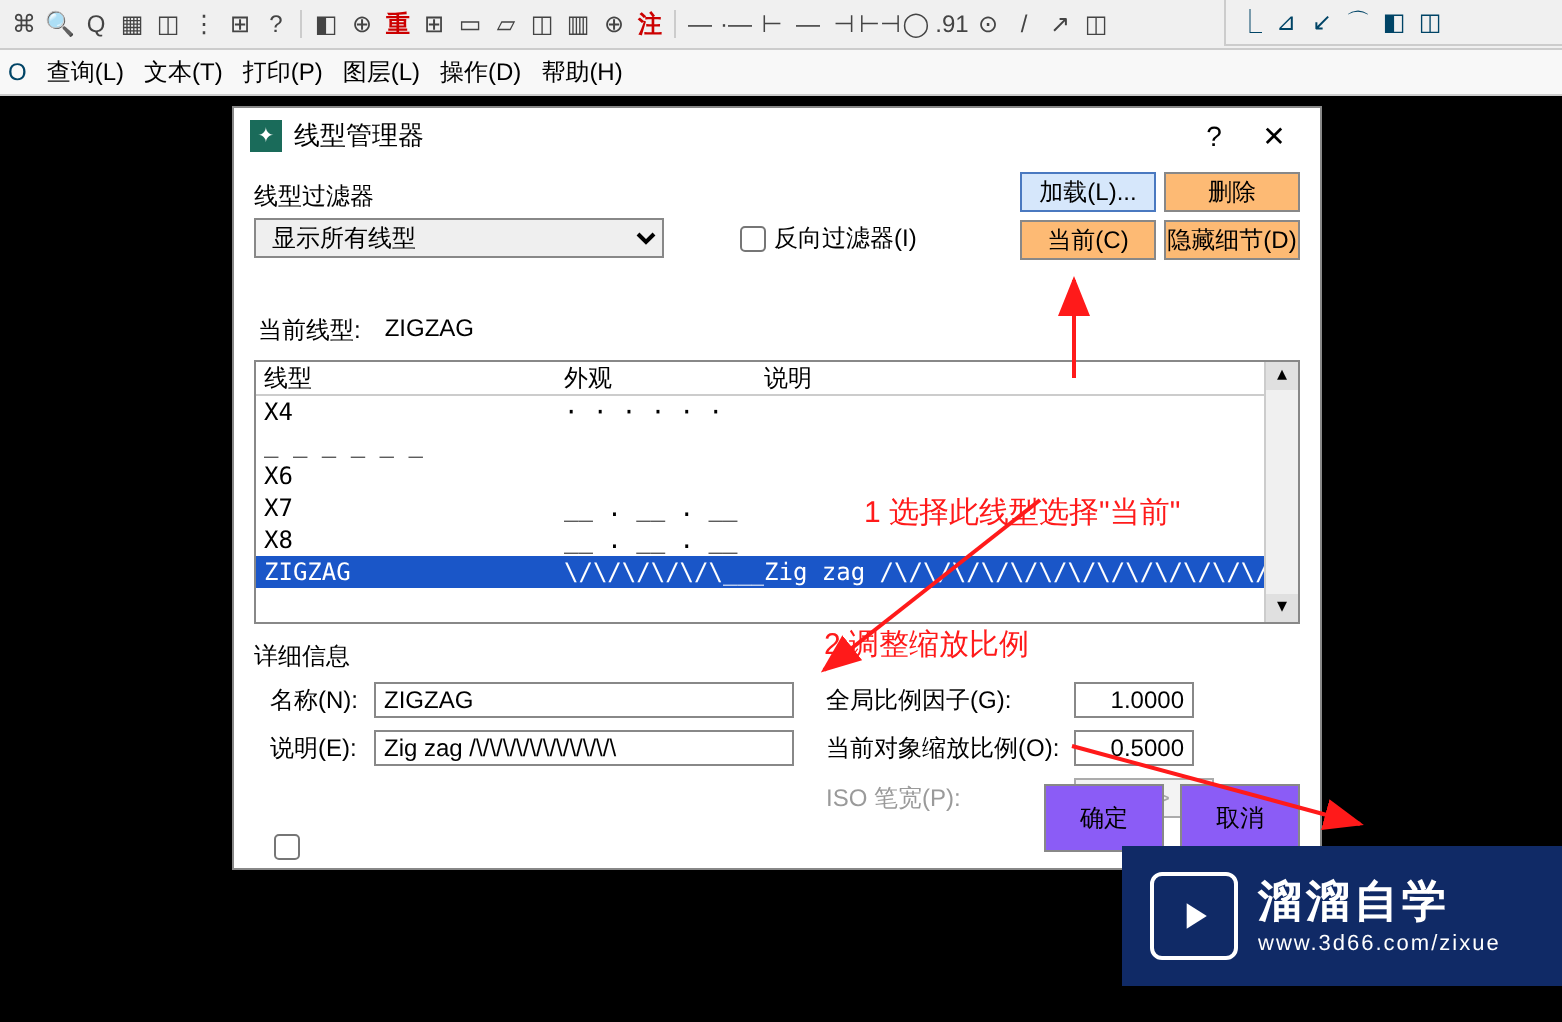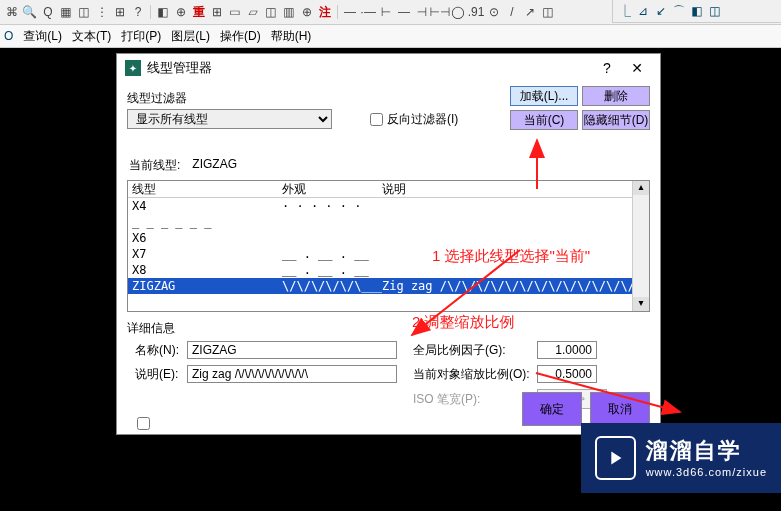--- a/index.html
+++ b/index.html
@@ -115,21 +115,21 @@
     right: 10px;
     top: 32px;
     display: grid;
     grid-template-columns: 68px 68px;
     gap: 4px;
   }
   .btns-right button {
     height: 20px;
     font-size: 12px;
     font-family: inherit;
-    background: #c4b5fd;
+    background: #fdba74;
     border: 1px solid #888;
     cursor: pointer;
     padding: 0;
   }
   .btns-right button.primary {
     background: #d6e7fb;
     border-color: #4a79c0;
   }
 
   .current-lt { margin-top: 28px; padding-left: 2px; display: flex; gap: 12px; }
@@ -206,21 +206,21 @@
     font-size: 15px;
     font-family: "SimSun", "Microsoft YaHei", sans-serif;
     white-space: nowrap;
   }
 
   
   .watermark {
     position: absolute;
     right: 0;
     bottom: 18px;
-    width: 200px;
+    width: 220px;
     height: 70px;
     background: #102a66;
     color: #fff;
     display: flex;
     align-items: center;
     gap: 10px;
     padding: 0 14px;
     box-sizing: border-box;
   }
   .watermark .logo {

